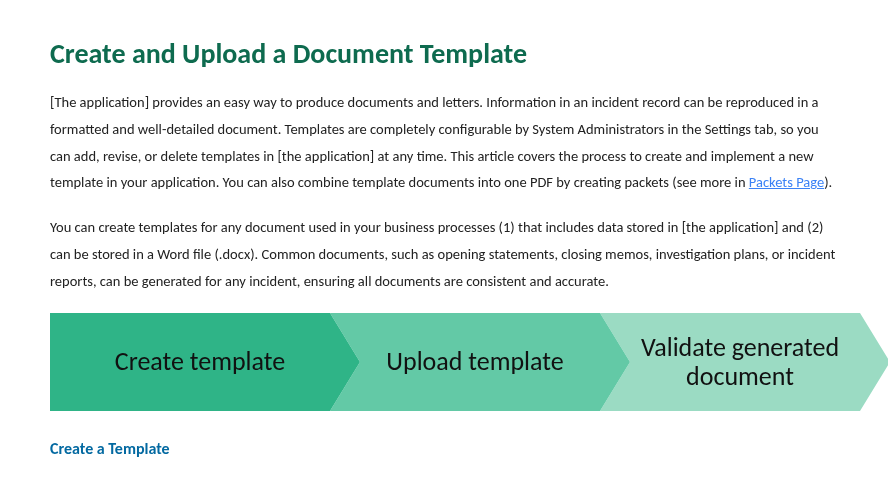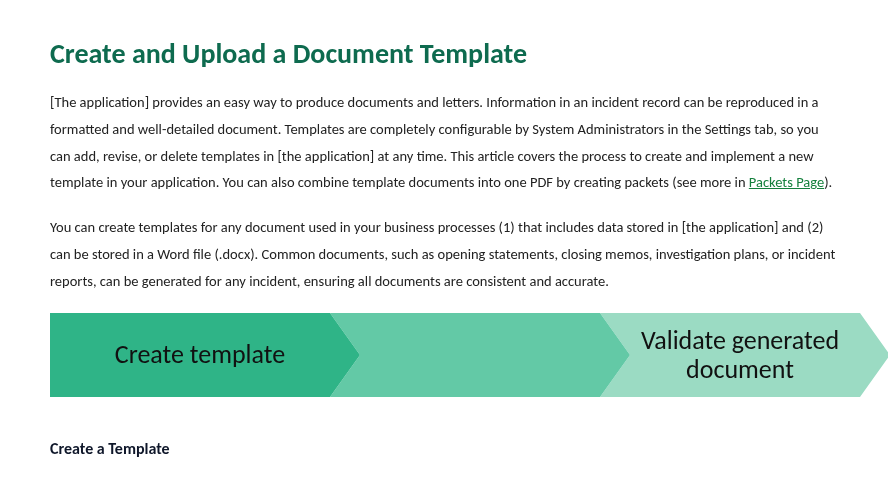--- a/index.html
+++ b/index.html
@@ -19,33 +19,33 @@
     color: #0e6b4f;
     margin: 0 0 18px 0;
   }
   .body-text {
     font-size: 14.5px;
     line-height: 1.85;
     margin: 0 0 18px 0;
     color: #222;
   }
   .link {
-    color: #15803d;
+    color: #3b82f6;
     text-decoration: underline;
     cursor: pointer;
   }
   .arrow-flow {
     position: relative;
     height: 98px;
     margin: 8px 0 28px 0;
   }
   .arrow-step {
     position: absolute;
     top: 0;
-    height: 84px;
+    height: 98px;
     display: flex;
     align-items: center;
     justify-content: center;
   }
   .arrow-step svg {
     position: absolute;
     top: 0;
     left: 0;
     width: 100%;
     height: 100%;
@@ -60,21 +60,21 @@
     padding: 0 30px 0 20px;
     width: 100%;
     box-sizing: border-box;
   }
   .step1 { left: 0;     width: 310px; z-index: 3; }
   .step2 { left: 280px; width: 300px; z-index: 2; }
   .step3 { left: 550px; width: 290px; z-index: 1; }
   .section-heading {
     font-size: 16px;
     font-weight: 700;
-    color: #0f172a;
+    color: #0369a1;
     margin: 0;
   }
 </style>
 </head>
 <body>
 
 <div class="page">
   <h1 class="title">Create and Upload a Document Template</h1>
 
   <p class="body-text">
@@ -87,20 +87,21 @@
     <div class="arrow-step step1">
       <svg viewBox="0 0 310 98" preserveAspectRatio="none">
         <polygon points="0,0 280,0 310,49 280,98 0,98" fill="#2fb487"></polygon>
       </svg>
       <div class="arrow-label">Create template</div>
     </div>
     <div class="arrow-step step2">
       <svg viewBox="0 0 300 98" preserveAspectRatio="none">
         <polygon points="0,0 270,0 300,49 270,98 0,98 30,49" fill="#63c9a6"></polygon>
       </svg>
+      <div class="arrow-label">Upload template</div>
     </div>
     <div class="arrow-step step3">
       <svg viewBox="0 0 290 98" preserveAspectRatio="none">
         <polygon points="0,0 260,0 290,49 260,98 0,98 30,49" fill="#9bdbc3"></polygon>
       </svg>
       <div class="arrow-label">Validate generated document</div>
     </div>
   </div>
 
   <h2 class="section-heading">Create a Template</h2>

